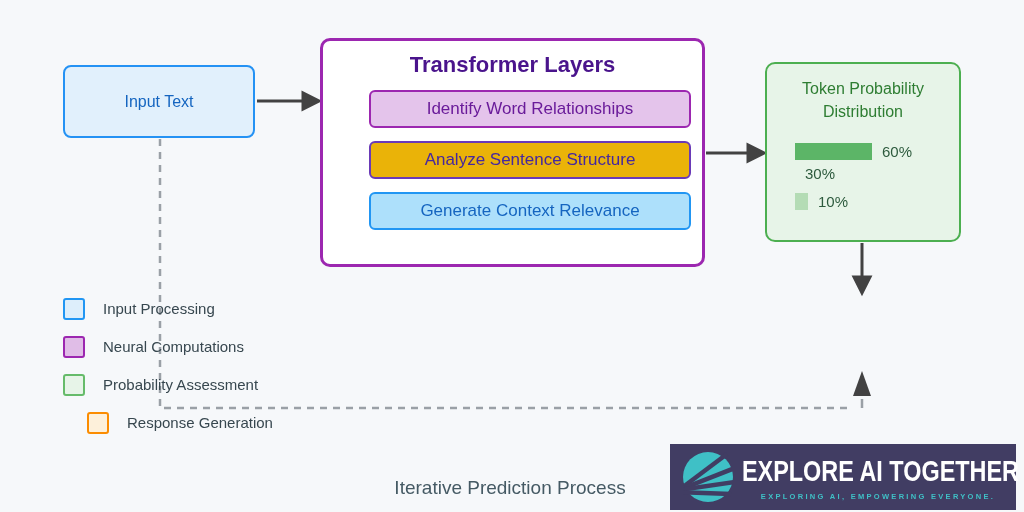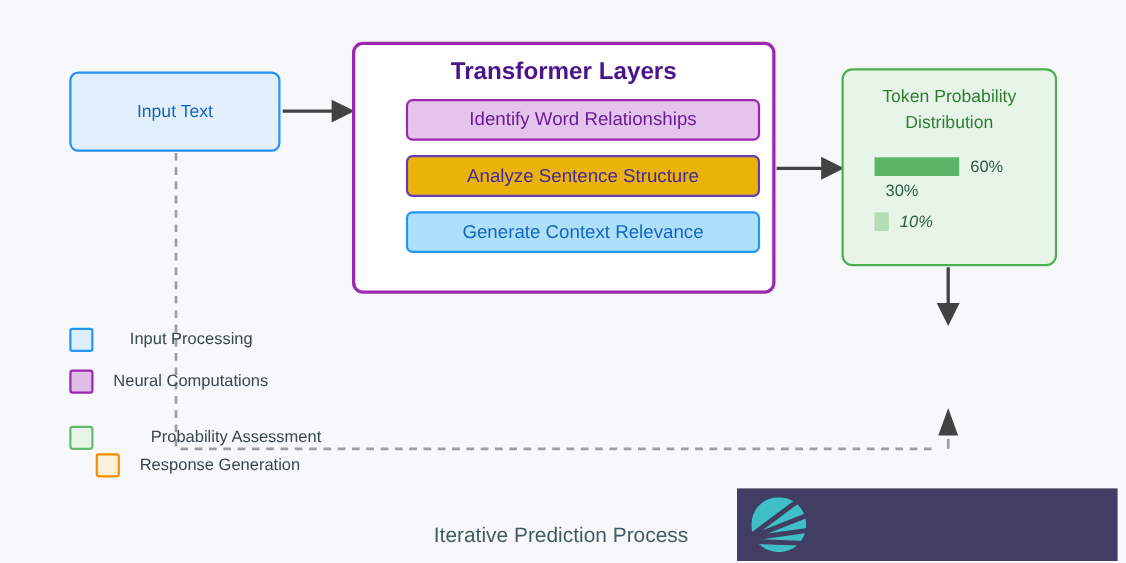--- a/index.html
+++ b/index.html
@@ -14,28 +14,28 @@
   .transformer-box{position:absolute;left:320px;top:38px;width:385px;height:229px;background:#ffffff;border:3px solid #9c27b0;border-radius:10px;box-sizing:border-box;}
   .transformer-title{position:absolute;left:0;top:11px;width:100%;text-align:center;color:#4a148c;font-size:22px;font-weight:bold;}
   .layer{position:absolute;left:30px;width:322px;height:38px;border-radius:6px;border:2px solid;display:flex;align-items:center;justify-content:center;font-size:17px;box-sizing:border-box;margin-left:16px;}
   .layer-1{top:49px;background:#e4c4eb;border-color:#9c27b0;color:#6a1b9a;}
   .layer-2{top:100px;background:#eab308;border-color:#6a3ab7;color:#4527a0;}
   .layer-3{top:151px;background:#ade0fb;border-color:#2196f3;color:#1565c0;}
   
   .token-box{position:absolute;left:765px;top:62px;width:196px;height:180px;background:#e7f4e8;border:2.5px solid #4caf50;border-radius:10px;box-sizing:border-box;}
   .token-title{position:absolute;left:0;top:13px;width:100%;text-align:center;color:#2e7d32;font-size:16px;line-height:1.45;}
   .bar-row{position:absolute;left:28px;display:flex;align-items:center;height:17px;}
-  .bar-row-1{top:79px;} .bar-row-2{top:101px;flex-direction:column;} .bar-row-3{top:129px;font-style:italic;}
+  .bar-row-1{top:79px;} .bar-row-2{top:101px;flex-direction:column;} .bar-row-3{top:129px;}
   .bar{height:17px;display:inline-block;}
   .bar-label{margin-left:10px;font-size:15px;color:#2d5a3d;}
   
   .response-box{left:768px;top:295px;width:192px;height:75px;background:#fdf3e2;border:2.5px solid #fb8c00;border-radius:8px;color:#e8521a;font-size:19px;}
   
   .legend-item{position:absolute;left:63px;display:flex;align-items:center;height:23px;}
-  .legend-item-1{top:297px;gap:15px;} .legend-item-2{top:335px;} .legend-item-3{top:386px;gap:34px;} .legend-item-4{top:411px;padding-left:24px;}
+  .legend-item-1{top:297px;} .legend-item-2{top:335px;} .legend-item-3{top:373px;} .legend-item-4{top:411px;padding-left:24px;}
   .legend-swatch{width:22px;height:22px;border:2px solid;border-radius:3px;box-sizing:border-box;}
   .legend-label{margin-left:18px;font-size:15px;color:#37474f;}
   
   .iterative-label{position:absolute;left:320px;top:429px;width:380px;text-align:center;font-size:19px;color:#455a64;margin-top:48px;}
   
   .arrows{position:absolute;left:0;top:0;pointer-events:none;}
   
   .logo{position:absolute;left:670px;top:444px;width:346px;height:66px;background:#413d63;display:flex;align-items:center;padding-left:13px;box-sizing:border-box;}
   .logo-text{margin-left:9px;width:272px;}
   .logo-title{color:#ffffff;font-weight:bold;font-size:30px;white-space:nowrap;transform:scaleX(0.78);transform-origin:left center;letter-spacing:0;}
@@ -116,15 +116,19 @@
   <div class="logo" style="background: rgb(65, 61, 99);">
     <svg width="50" height="50" viewBox="0 0 50 50">
       <circle cx="25" cy="25" r="25" fill="#3fc0c6"></circle>
       <g stroke="#413d63" stroke-width="4.5" stroke-linecap="butt">
         <line x1="-4" y1="38" x2="44" y2="2"></line>
         <line x1="-4" y1="38" x2="52" y2="16"></line>
         <line x1="-4" y1="38" x2="52" y2="30"></line>
         <line x1="-4" y1="40" x2="48" y2="42"></line>
       </g>
     </svg>
+    <div class="logo-text">
+      <div class="logo-title">EXPLORE AI TOGETHER</div>
+      <div class="logo-tagline" style="color: rgb(63, 192, 198);">EXPLORING AI, EMPOWERING EVERYONE.</div>
+    </div>
   </div>
 
 </div>
 
 </body></html>

